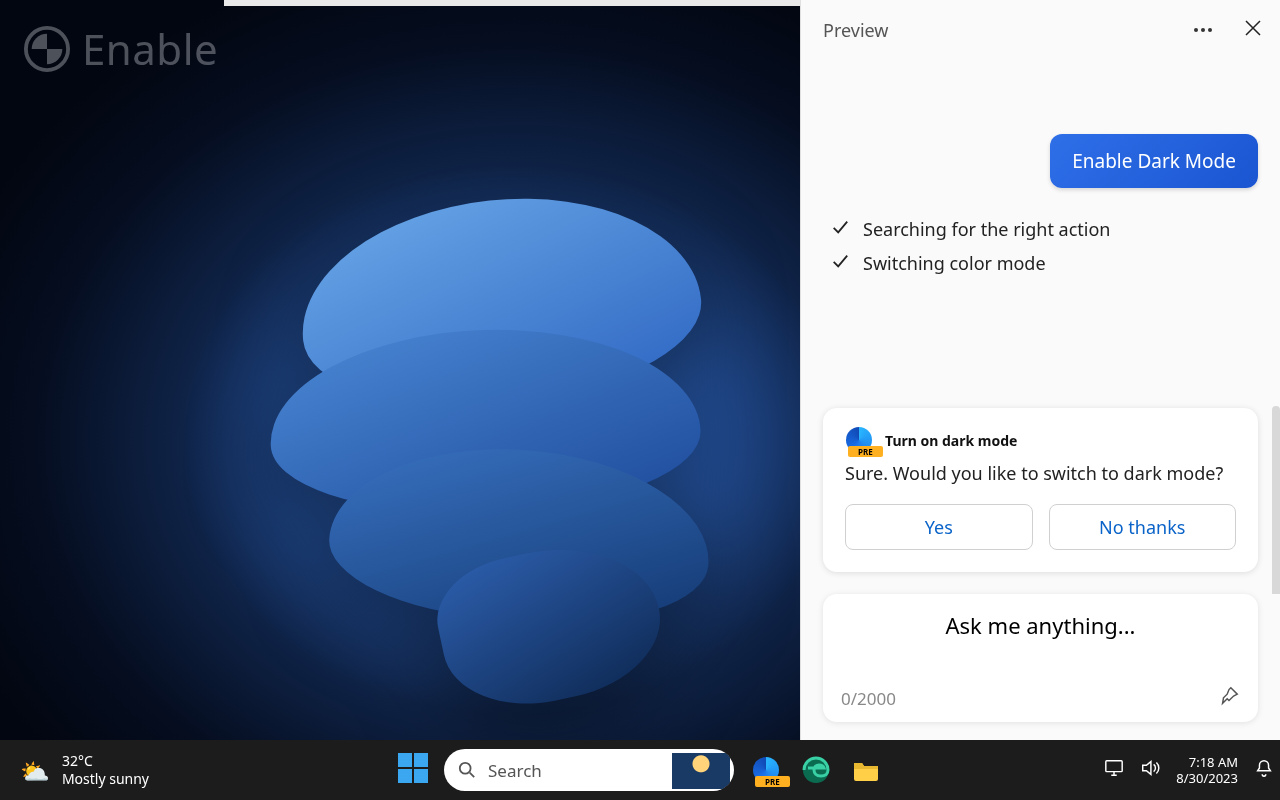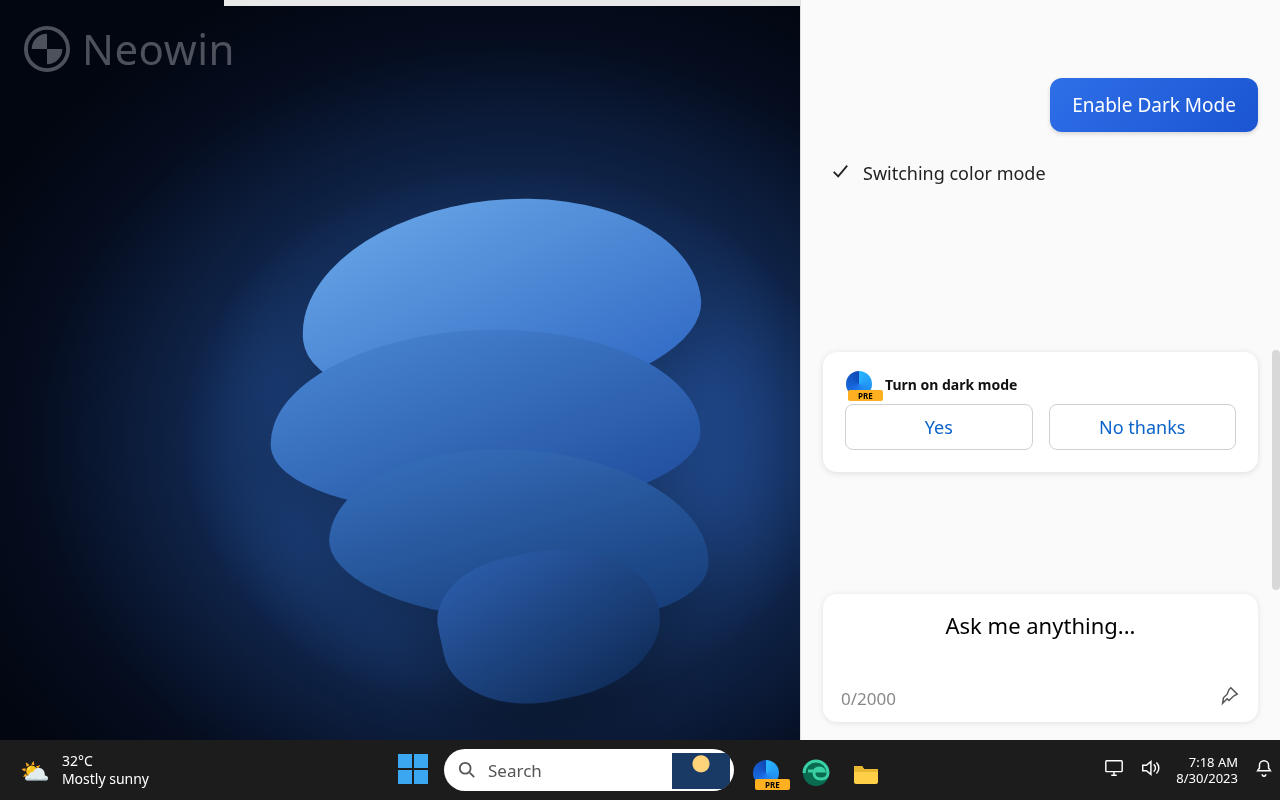--- a/index.html
+++ b/index.html
@@ -79,21 +79,21 @@
     .pin-icon svg{width:22px;height:22px;stroke:#555;fill:none;stroke-width:1.6;}
 
     
     .taskbar{
       position:absolute; left:0; right:0; bottom:0; height:60px;
       background:#1c1c1c; display:flex; align-items:center; color:#fff;
     }
     .weather{ display:flex; align-items:center; gap:12px; padding-left:20px;}
     .weather-icon{ font-size:24px;}
     .weather-text{ display:flex; flex-direction:column; line-height:18px; font-size:14px;}
-    .tb-center{ position:absolute; left:50%; transform:translateX(-50%); display:flex; align-items:flex-end; gap:14px;}
+    .tb-center{ position:absolute; left:50%; transform:translateX(-50%); display:flex; align-items:center; gap:14px;}
     .win-icon svg{width:34px;height:34px;}
     .search-pill{
       width:290px; height:42px; background:#fff; border-radius:22px;
       display:flex; align-items:center; gap:12px; padding:0 14px;
       position:relative; overflow:hidden;
     }
     .search-pill svg{width:18px;height:18px;stroke:#555;fill:none;stroke-width:2;}
     .search-pill .placeholder{ color:#555; font-size:17px;}
     .search-pill .decor{ position:absolute; right:4px; bottom:2px; width:58px; height:36px;
       background: radial-gradient(circle at 50% 30%,#ffd37a 0 8px,transparent 9px),
@@ -120,46 +120,68 @@
       <div class="fold f2"></div>
       <div class="fold f3"></div>
       <div class="fold f4"></div>
   </div>
   <div class="watermark">
     <svg viewBox="0 0 48 48">
       <circle cx="24" cy="24" r="22" fill="none" stroke="currentColor" stroke-width="4"></circle>
       <path d="M8 24 A16 16 0 0 1 24 8 L24 24 Z" fill="currentColor"></path>
       <path d="M40 24 A16 16 0 0 1 24 40 L24 24 Z" fill="currentColor"></path>
     </svg>
-    <span>Neowin</span>
+    <span>Enable</span>
   </div>
 </div>
 
 <div class="panel">
+  <div class="panel-header">
+    <div class="title">Preview</div>
+    <div class="icons">
+      <div class="dots">
+          <span></span>
+          <span></span>
+          <span></span>
+        </div>
+      <div class="close-x">
+        <svg viewBox="0 0 18 18">
+            <path d="M2 2 L16 16 M16 2 L2 16" stroke-width="1.5" fill="none"></path>
+          </svg>
+      </div>
+    </div>
+  </div>
 
   <div class="scroll-area">
     <div class="pill">Enable Dark Mode</div>
 
     <div class="progress-list">
+      <div class="progress-item">
+        <span class="check"><svg viewBox="0 0 20 20">
+              <path d="M3 11 L8 16 L18 4"></path>
+            </svg></span>
+        <span>Searching for the right action</span>
+      </div>
       <div class="progress-item">
         <span class="check"><svg viewBox="0 0 20 20">
               <path d="M3 11 L8 16 L18 4"></path>
             </svg></span>
         <span>Switching color mode</span>
       </div>
     </div>
 
     <div class="card">
       <div class="card-head">
         <span class="pre-icon">
           <span class="ring"></span>
           <span class="badge">PRE</span>
         </span>
         <span class="card-title">Turn on dark mode</span>
       </div>
+      <div class="card-body">Sure. Would you like to switch to dark mode?</div>
       <div class="card-buttons">
         <div class="btn">Yes</div>
         <div class="btn">No thanks</div>
       </div>
     </div>
     <div class="scrollbar-hint"></div>
   </div>
 
   <div class="input-box">
     <div class="input-text">Ask me anything...</div>

